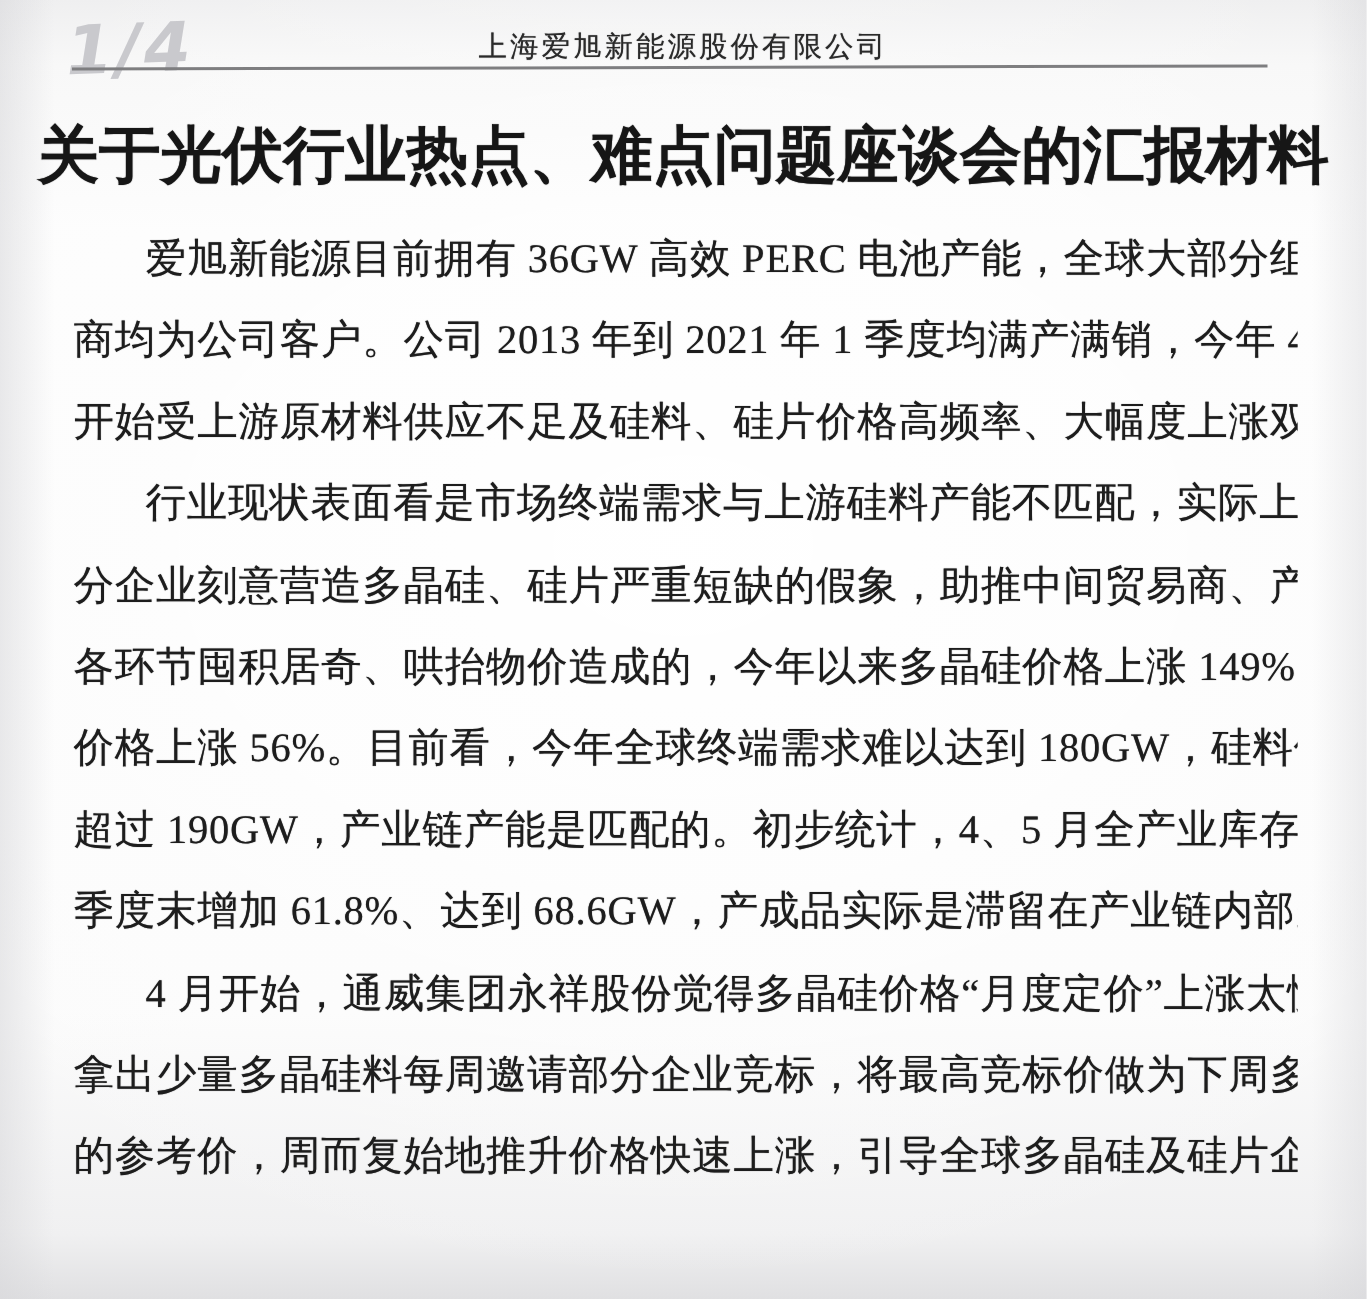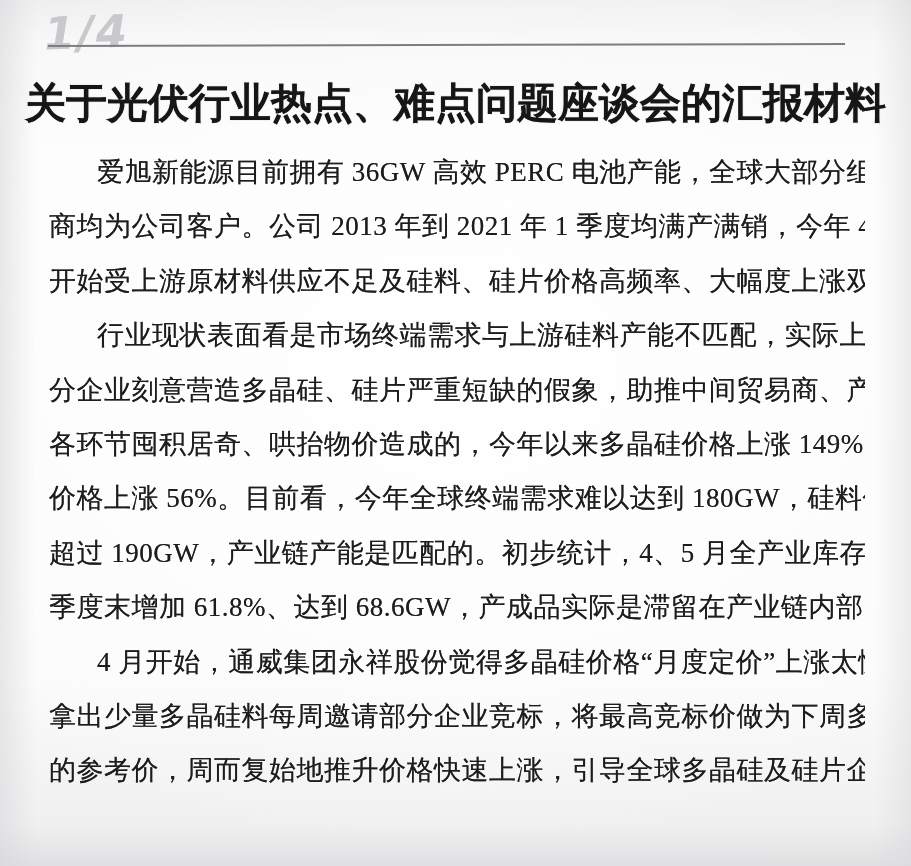--- a/index.html
+++ b/index.html
@@ -114,20 +114,21 @@
     text-align-last: left;
   }
 </style>
 </head>
 <body>
 
 <div class="photo">
 
   <div class="page-indicator">1/4</div>
 
+  <div class="company">上海爱旭新能源股份有限公司</div>
 
   <div class="header-rule"></div>
 
   <h1 class="doc-title">关于光伏行业热点、难点问题座谈会的汇报材料</h1>
 
   <main class="doc-body">
 
     <p class="para">
       <span class="line first">爱旭新能源目前拥有 36GW 高效 PERC 电池产能，全球大部分组件制造</span>
       <span class="line">商均为公司客户。公司 2013 年到 2021 年 1 季度均满产满销，今年 4 月份</span>

